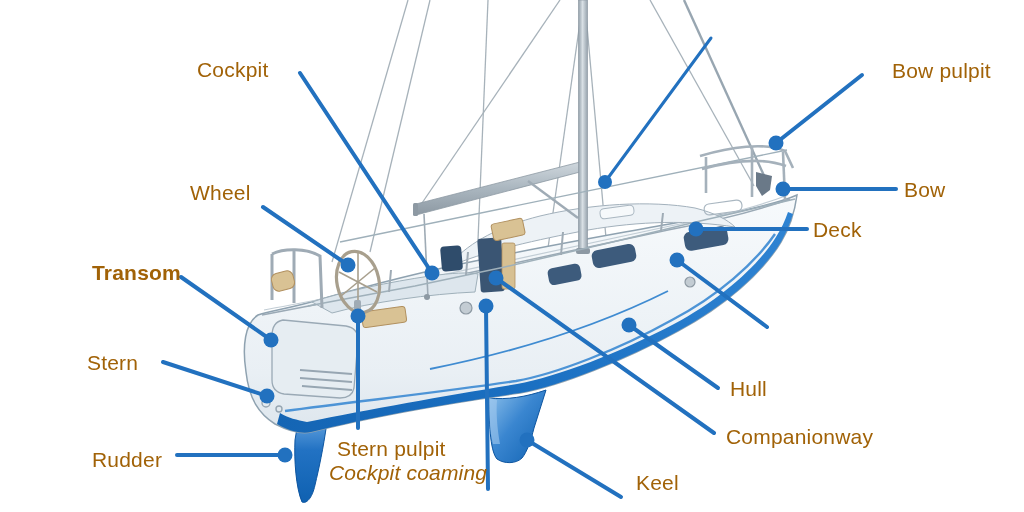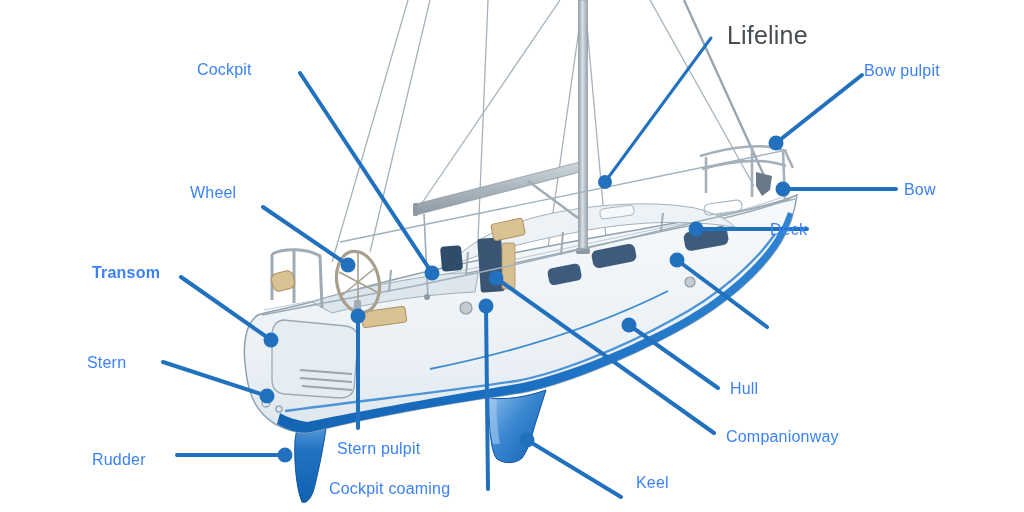--- a/index.html
+++ b/index.html
@@ -2,21 +2,21 @@
 <html><head>
 <meta charset="utf-8">
 <style>
   html,body{margin:0;padding:0;background:#ffffff;}
   #stage{
     position:relative;width:1024px;height:512px;overflow:hidden;background:#ffffff;
     font-family:"Liberation Sans","DejaVu Sans",sans-serif;
   }
   #boat-art,#leader-art{position:absolute;left:0;top:0;width:1024px;height:512px;}
   .lbl{
-    position:absolute;font-size:16px;color:#3b82f6;white-space:nowrap;line-height:26px;
+    position:absolute;font-size:21px;color:#a16207;white-space:nowrap;line-height:26px;
     letter-spacing:.2px;
   }
   .lbl.big{font-size:25px;color:#484d52;}
 </style>
 </head>
 <body>
 
 <div id="stage">
 
   <svg id="boat-art" viewBox="0 0 1024 512" xmlns="http://www.w3.org/2000/svg">
@@ -229,22 +229,21 @@
         </g>
     </g>
   </svg>
 
   <div class="lbl" style="left:197px;top:57px;">Cockpit</div>
   <div class="lbl" style="left:190px;top:180px;">Wheel</div>
   <div class="lbl" style="left:92px;top:260px;font-weight:bold;">Transom</div>
   <div class="lbl" style="left:87px;top:350px;">Stern</div>
   <div class="lbl" style="left:92px;top:447px;">Rudder</div>
   <div class="lbl" style="left:337px;top:436px;">Stern pulpit</div>
-  <div class="lbl" style="left:329px;top:476px;">Cockpit coaming</div>
+  <div class="lbl" style="left:329px;top:460px;font-style:italic;">Cockpit coaming</div>
   <div class="lbl" style="left:636px;top:470px;">Keel</div>
   <div class="lbl" style="left:726px;top:424px;">Companionway</div>
   <div class="lbl" style="left:730px;top:376px;">Hull</div>
-  <div class="lbl" style="left:770px;top:217px;text-align:right;">Deck</div>
+  <div class="lbl" style="left:813px;top:217px;text-align:right;">Deck</div>
   <div class="lbl" style="left:904px;top:177px;">Bow</div>
-  <div class="lbl" style="left:864px;top:58px;">Bow pulpit</div>
-  <div class="lbl big" style="left:727px;top:22px;">Lifeline</div>
+  <div class="lbl" style="left:892px;top:58px;">Bow pulpit</div>
 
 </div>
 
 </body></html>

